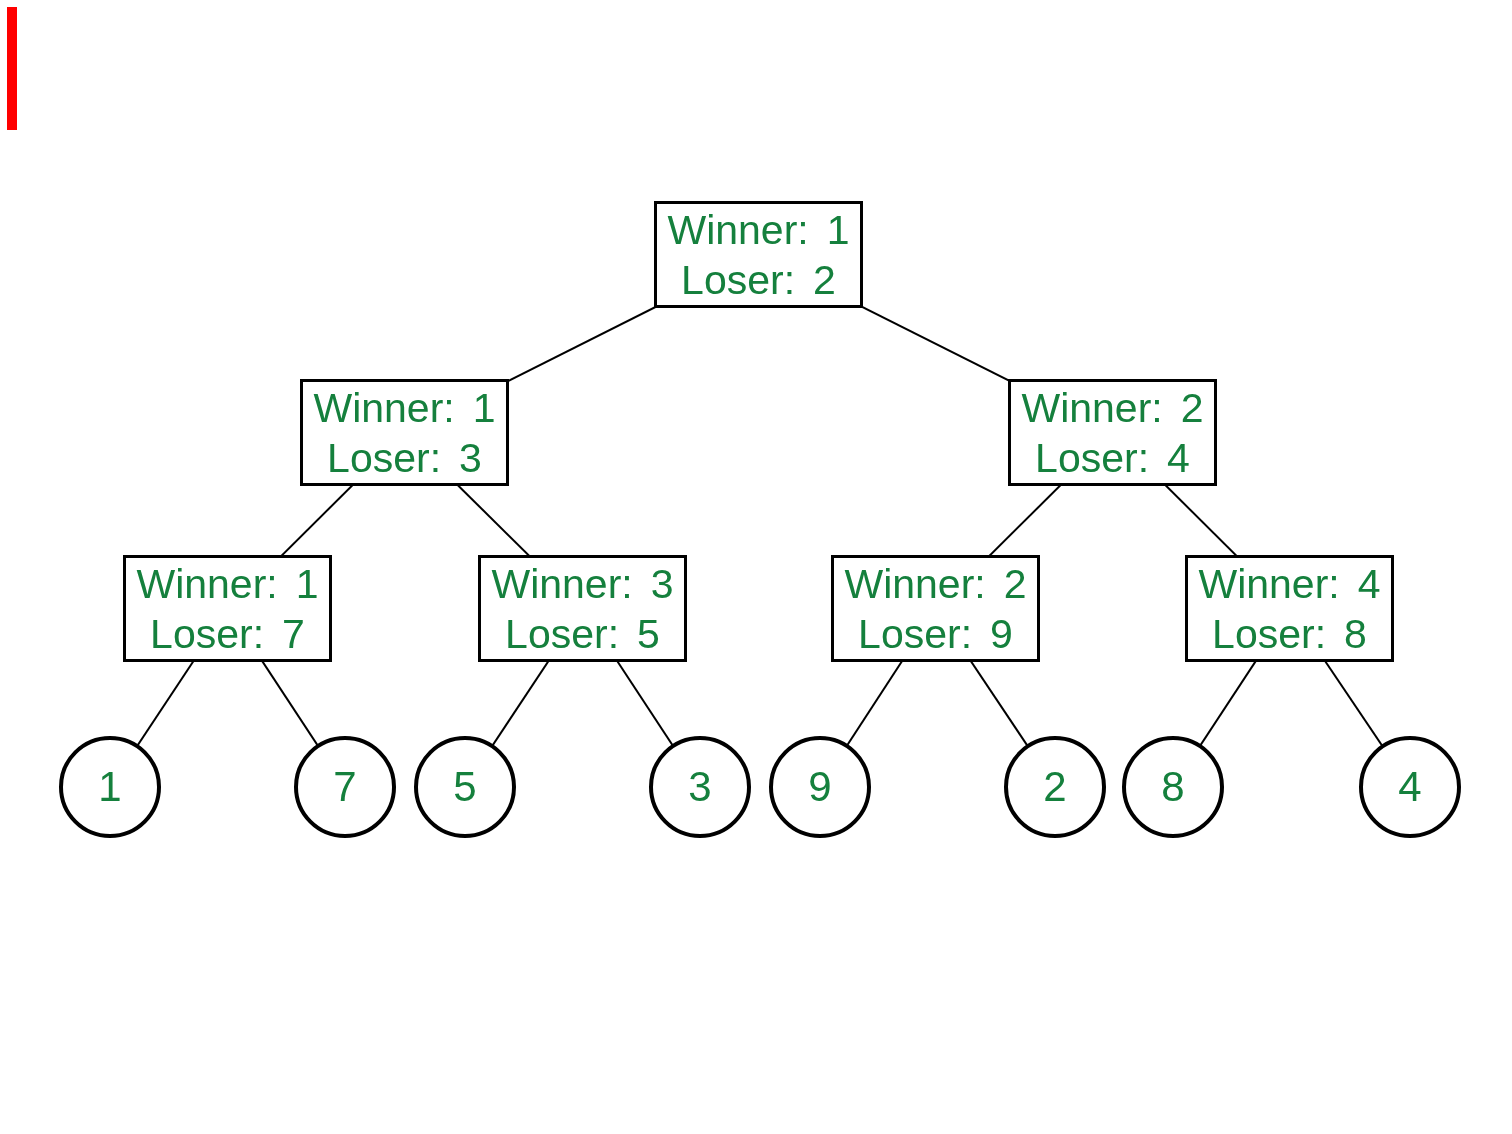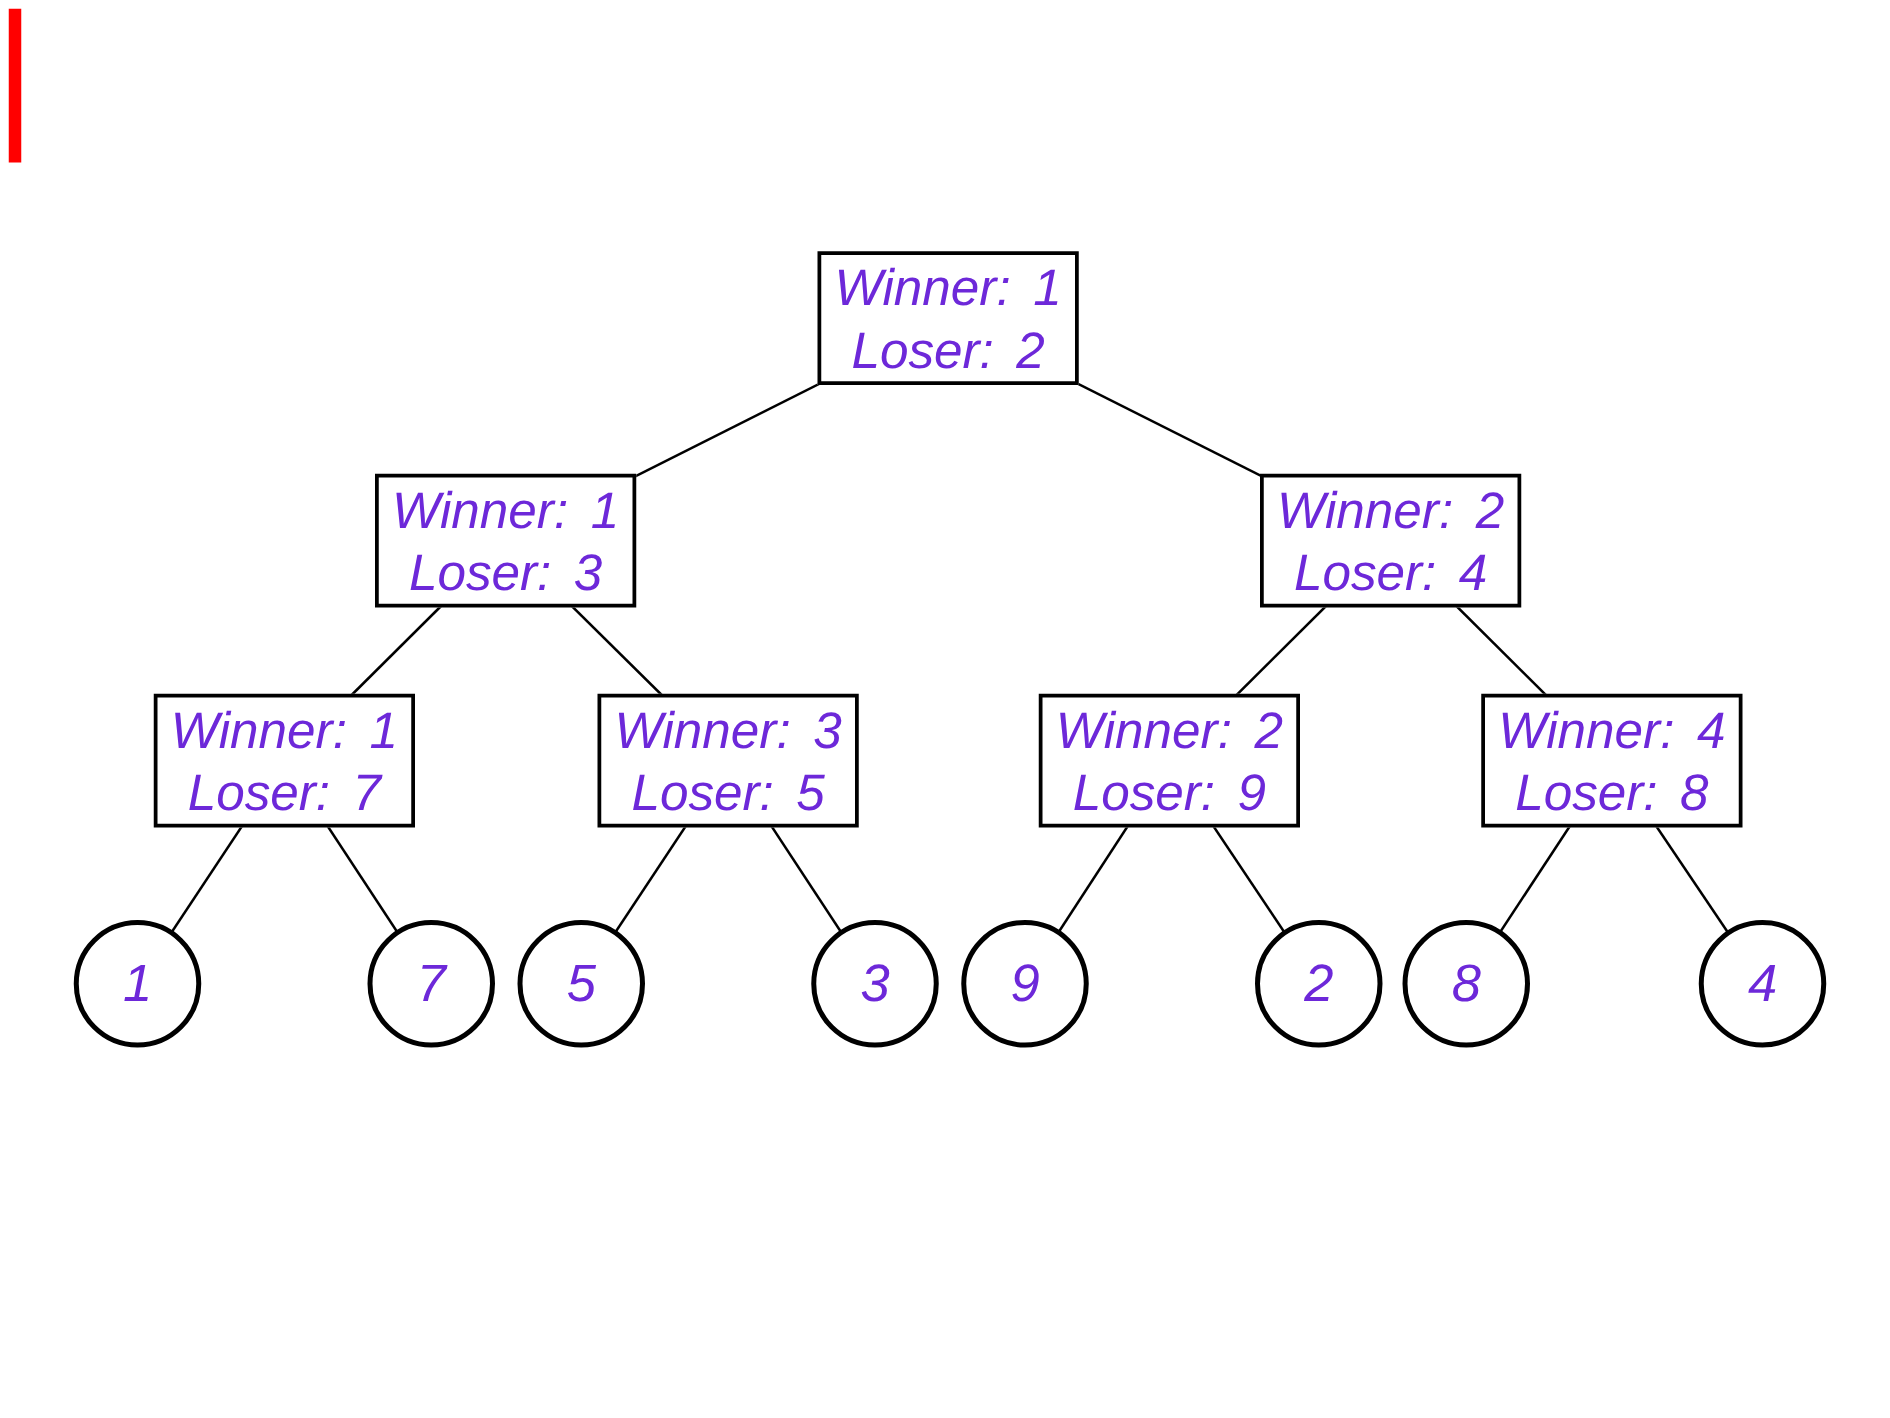--- a/index.html
+++ b/index.html
@@ -7,22 +7,21 @@
     padding: 0;
     background: #ffffff;
   }
   .canvas {
     position: relative;
     width: 1512px;
     height: 1134px;
     background: #ffffff;
     overflow: hidden;
     font-family: "Liberation Sans", "DejaVu Sans", sans-serif;
-    color: #6d28d9;
-    font-style: italic;
+    color: #15803d;
   }
   .marker {
     position: absolute;
     left: 7px;
     top: 7px;
     width: 10px;
     height: 123px;
     background: #ff0000;
   }
   svg.edges {

